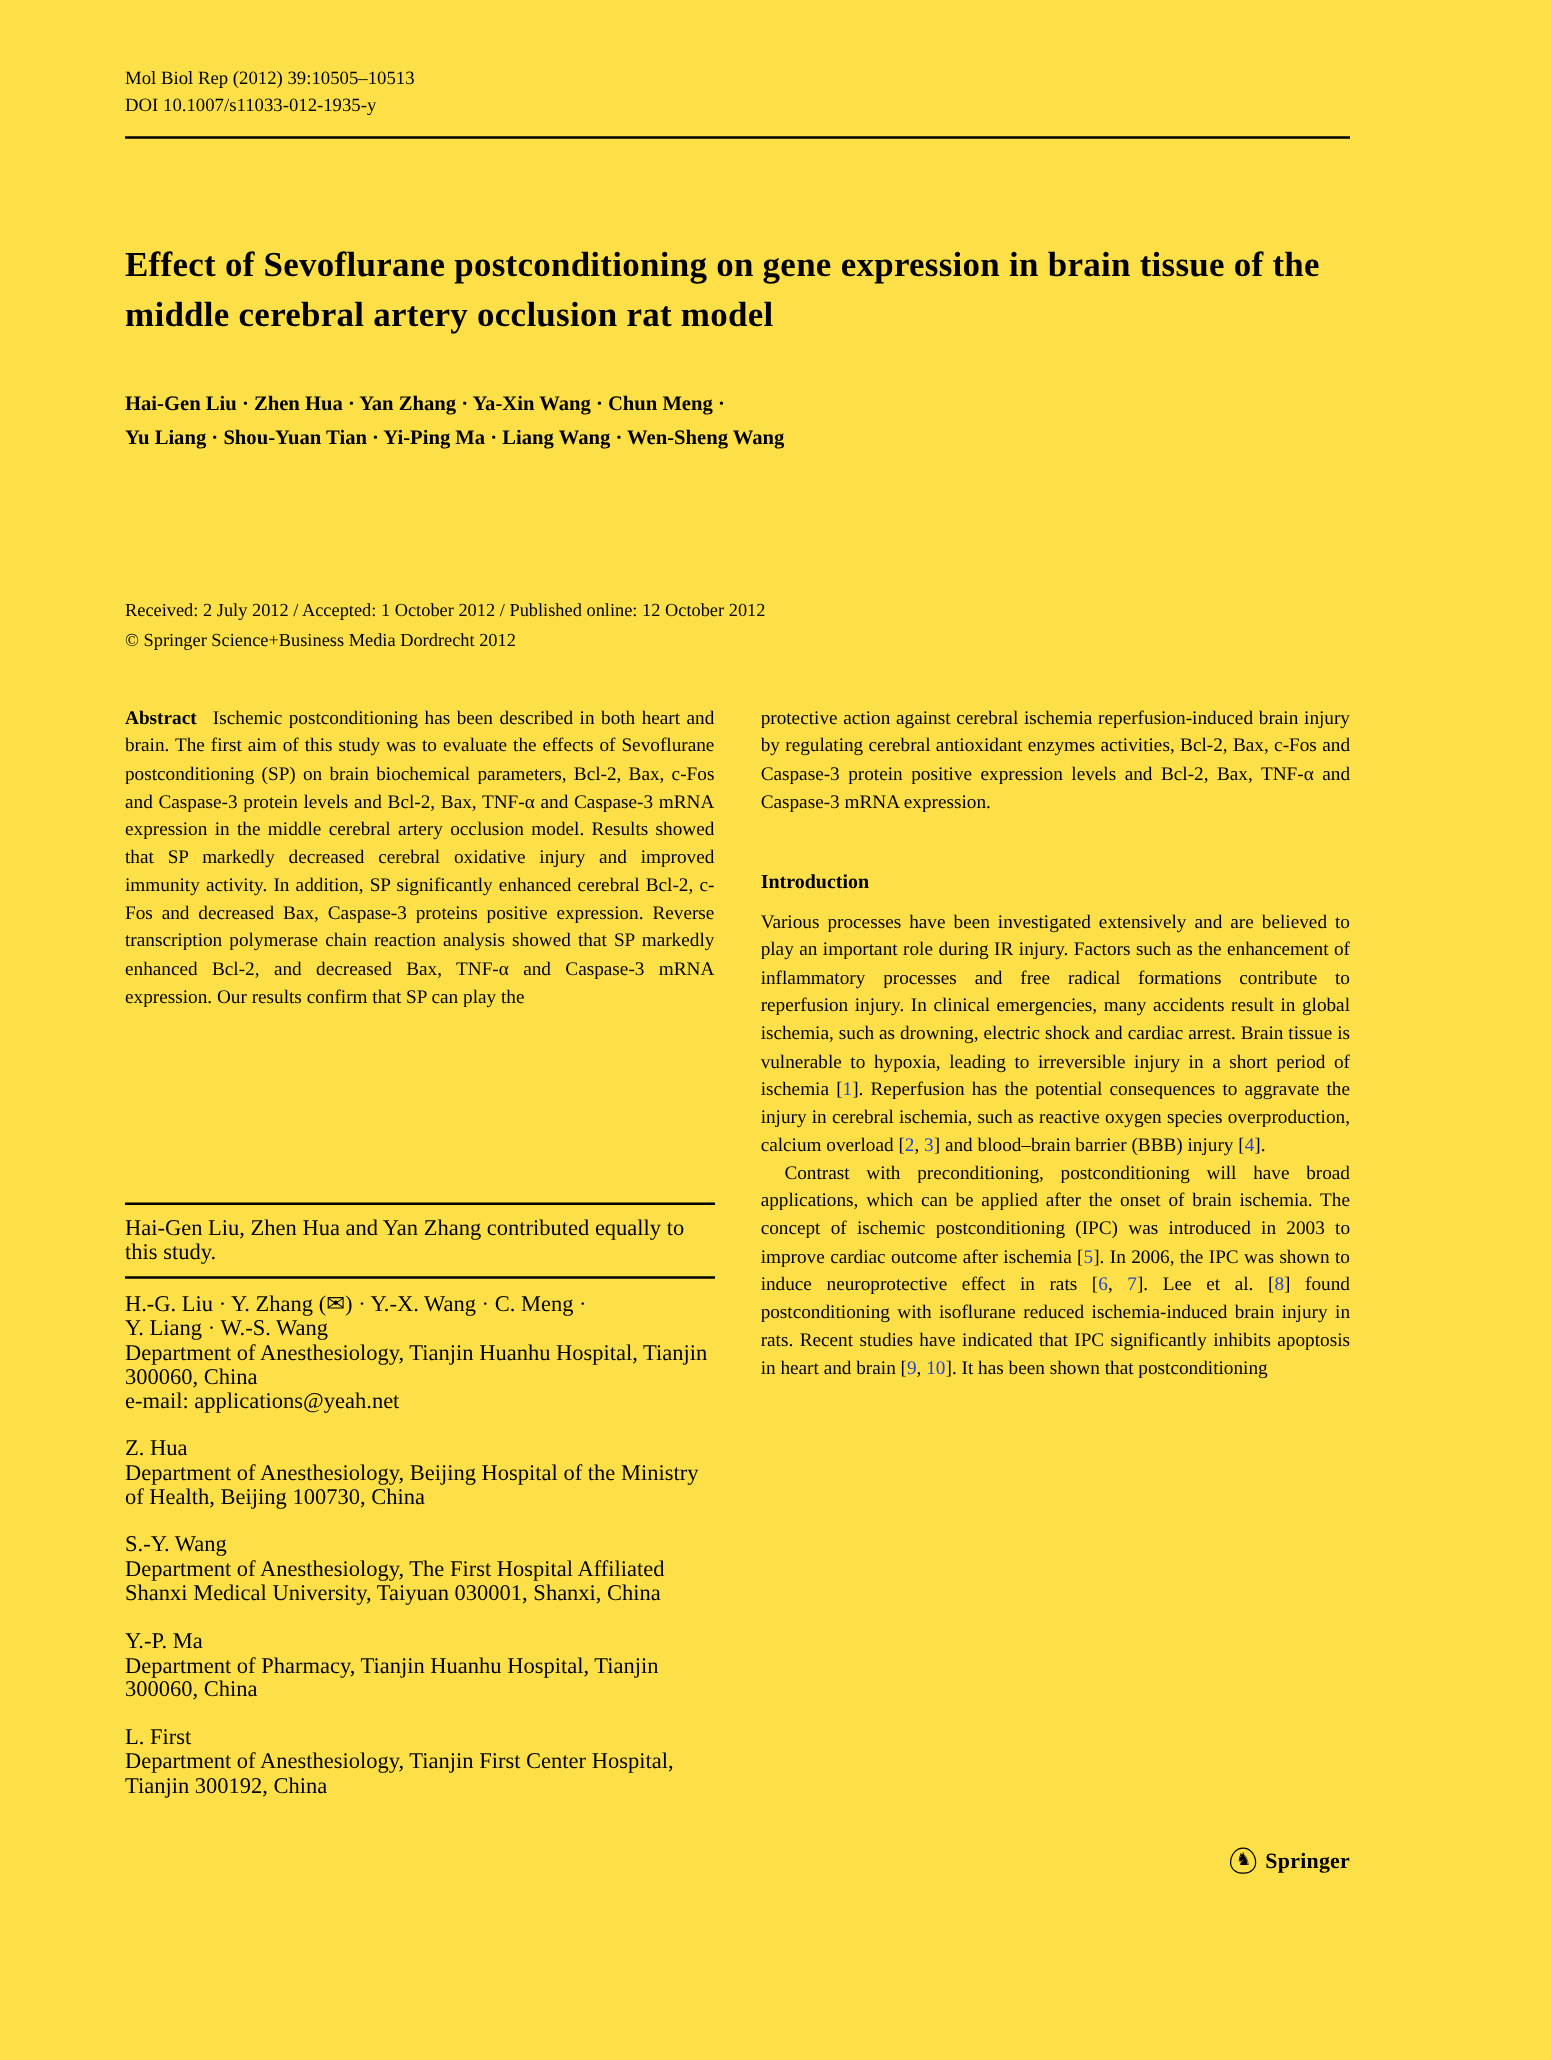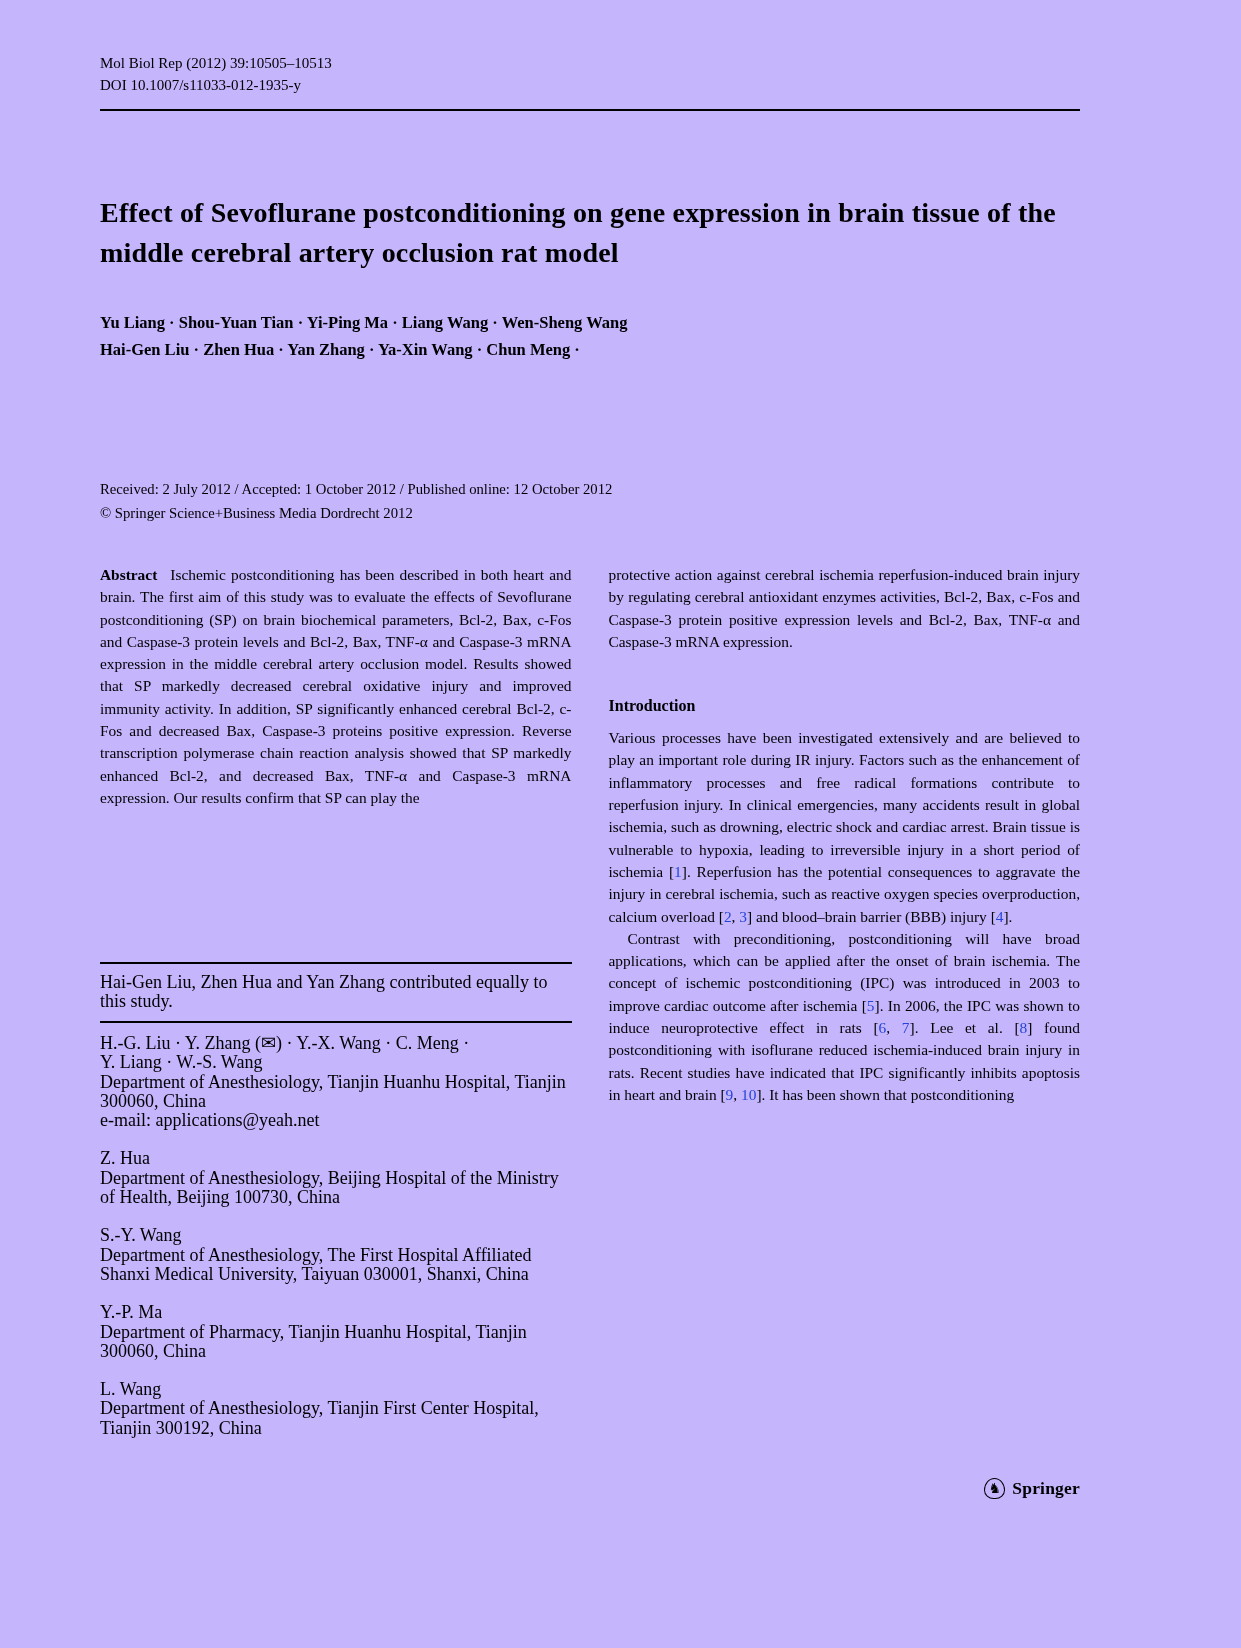--- a/index.html
+++ b/index.html
@@ -1,21 +1,21 @@
 <!DOCTYPE html>
 <html style="--cite-color: #2543d6;"><head>
 <meta charset="utf-8">
 <style>
   html, body { margin: 0; padding: 0; background: #ffffff; }
   * { box-sizing: border-box; }
 
   .page {
     width: 1241px;
     height: 1648px;
-    background: #c4b5fd;
+    background: #fde047;
     color: #000000;
     font-family: "Liberation Serif", serif;
     padding: 52px 161px 0 100px;
     position: relative;
     overflow: hidden;
   }
 
   
   .jheader { font-size: 15px; line-height: 22px; }
   .header-rule { height: 2px; background: #000; margin-top: 13px; }
@@ -105,22 +105,22 @@
 
   <div class="jheader">
     <div>Mol Biol Rep (2012) 39:10505–10513</div>
     <div>DOI 10.1007/s11033-012-1935-y</div>
   </div>
   <div class="header-rule"></div>
 
   <h1 class="paper-title">Effect of Sevoflurane postconditioning on gene expression in brain tissue of the middle cerebral artery occlusion rat model</h1>
 
   <div class="authors">
+    <div>Hai-Gen Liu · Zhen Hua · Yan Zhang · Ya-Xin Wang · Chun Meng ·</div>
     <div>Yu Liang · Shou-Yuan Tian · Yi-Ping Ma · Liang Wang · Wen-Sheng Wang</div>
-    <div>Hai-Gen Liu · Zhen Hua · Yan Zhang · Ya-Xin Wang · Chun Meng ·</div>
   </div>
 
   <div class="dates">Received: 2 July 2012 / Accepted: 1 October 2012 / Published online: 12 October 2012</div>
   <div class="copyright">© Springer Science+Business Media Dordrecht 2012</div>
 
   <div class="columns">
 
     <div class="col col-left">
       <p class="body-text">
         <span class="bold-label">Abstract</span><span>Ischemic postconditioning has been described in both heart and brain. The first aim of this study was to evaluate the effects of Sevoflurane postconditioning (SP) on brain biochemical parameters, Bcl-2, Bax, c-Fos and Caspase-3 protein levels and Bcl-2, Bax, TNF-α and Caspase-3 mRNA expression in the middle cerebral artery occlusion model. Results showed that SP markedly decreased cerebral oxidative injury and improved immunity activity. In addition, SP significantly enhanced cerebral Bcl-2, c-Fos and decreased Bax, Caspase-3 proteins positive expression. Reverse transcription polymerase chain reaction analysis showed that SP markedly enhanced Bcl-2, and decreased Bax, TNF-α and Caspase-3 mRNA expression. Our results confirm that SP can play the</span>
@@ -128,21 +128,21 @@
 
       <div class="footnotes">
         <div class="fn-rule"></div>
         <p class="fn-text">Hai-Gen Liu, Zhen Hua and Yan Zhang contributed equally to this study.</p>
         <div class="fn-rule"></div>
         <div class="affiliations">
             <p><span>H.-G. Liu · Y. Zhang (✉) · Y.-X. Wang · C. Meng ·</span><br><span>Y. Liang · W.-S. Wang</span><br><span>Department of Anesthesiology, Tianjin Huanhu Hospital, Tianjin 300060, China</span><br><span>e-mail: applications@yeah.net</span></p>
             <p><span>Z. Hua</span><br><span>Department of Anesthesiology, Beijing Hospital of the Ministry of Health, Beijing 100730, China</span></p>
             <p><span>S.-Y. Wang</span><br><span>Department of Anesthesiology, The First Hospital Affiliated Shanxi Medical University, Taiyuan 030001, Shanxi, China</span></p>
             <p><span>Y.-P. Ma</span><br><span>Department of Pharmacy, Tianjin Huanhu Hospital, Tianjin 300060, China</span></p>
-            <p><span>L. Wang</span><br><span>Department of Anesthesiology, Tianjin First Center Hospital, Tianjin 300192, China</span></p>
+            <p><span>L. First</span><br><span>Department of Anesthesiology, Tianjin First Center Hospital, Tianjin 300192, China</span></p>
           </div>
       </div>
     </div>
 
     <div class="col col-right">
       <p class="body-text">protective action against cerebral ischemia reperfusion-induced brain injury by regulating cerebral antioxidant enzymes activities, Bcl-2, Bax, c-Fos and Caspase-3 protein positive expression levels and Bcl-2, Bax, TNF-α and Caspase-3 mRNA expression.</p>
 
 
       <h2 class="section-heading">Introduction</h2>
 

